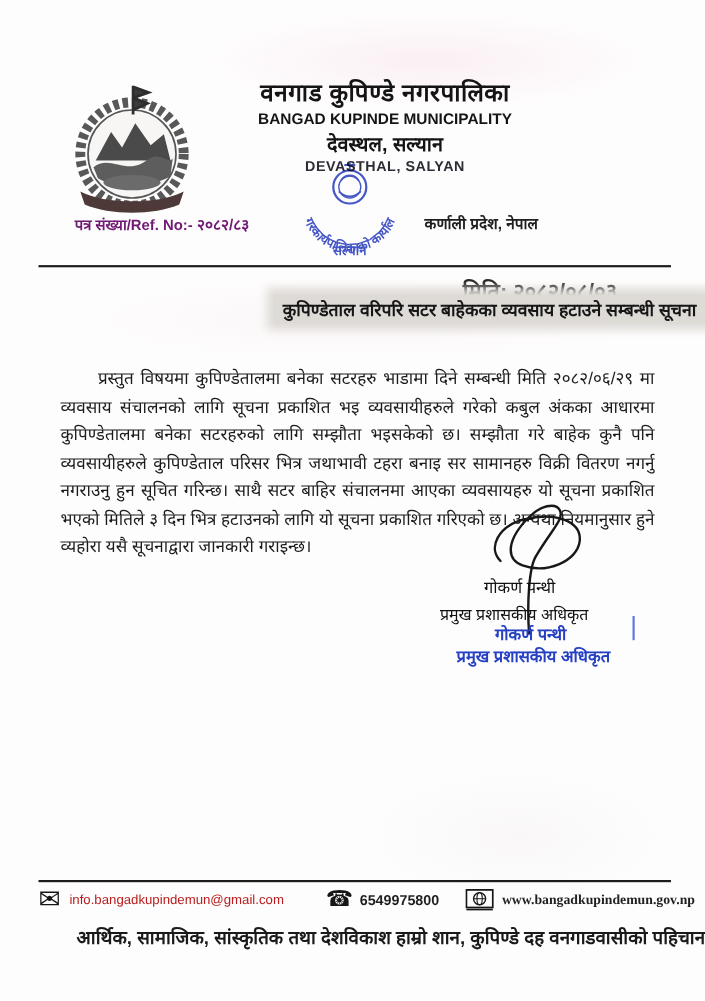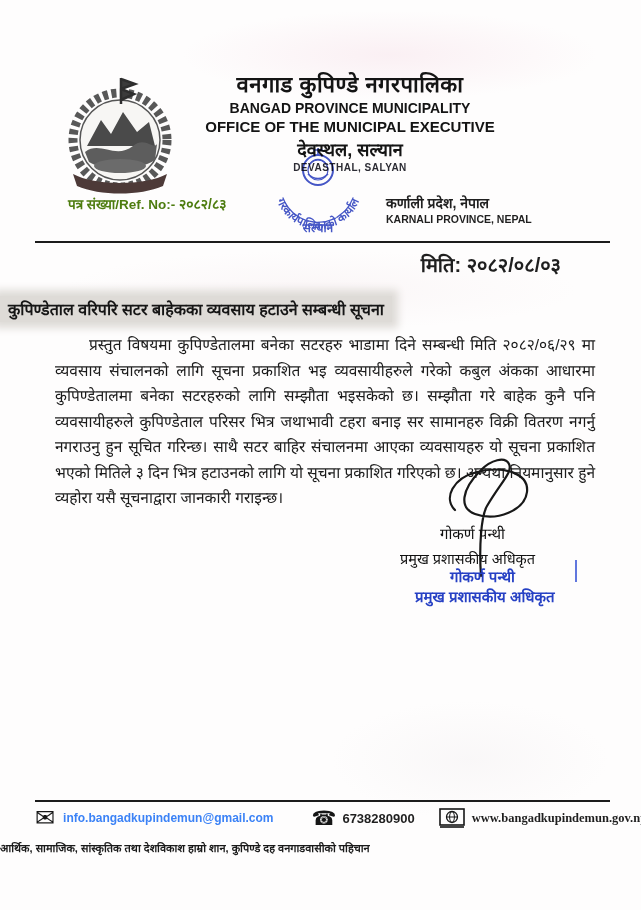--- a/index.html
+++ b/index.html
@@ -17,52 +17,52 @@
     background:radial-gradient(ellipse at center,rgba(230,225,228,.20),rgba(230,225,228,0) 70%);}
   .abs{position:absolute;}
   .center{text-align:center;}
   .np-title{font-weight:bold;color:#141414;}
   .header-col{left:150px;top:68px;width:400px;}
   .h-np1{font-size:22px;letter-spacing:.5px;}
   .h-en1{font-size:14px;margin-top:2px;}
   .h-np2{font-size:27px;margin-top:1px;letter-spacing:.5px;}
   .h-en2{font-size:15px;margin-top:2px;}
   .h-np3{font-size:18px;margin-top:2px;}
-  .h-en3{font-size:10px;margin-top:1px;letter-spacing:.5px;color:#2c2c34;}
-  .ref-block{left:68px;top:194px;width:300px;font-size:13.5px;font-weight:bold;color:#4d7c0f;}
+  .h-en3{font-size:13px;margin-top:1px;letter-spacing:.5px;color:#2c2c34;}
+  .ref-block{left:68px;top:194px;width:300px;font-size:13.5px;font-weight:bold;color:#701a75;}
   .ref-line{margin-bottom:8px;}
   .ref-val{font-weight:bold;font-size:14px;}
   .prov-block{right:55px;top:193px;width:200px;}
   .prov-np{font-size:14px;font-weight:bold;}
   .prov-en{font-size:10.5px;font-weight:bold;margin-top:1px;}
   .rule{left:35px;width:575px;height:0;border-top:2px solid #1c1c1c;}
   .rule-top{top:241px;}
   .rule-bottom{top:800px;border-top-width:2px;}
   .date-line{right:80px;top:251px;font-size:20px;font-weight:bold;}
-  .subject-wrap{left:0;top:296px;width:641px;text-align:left;}
+  .subject-wrap{left:0;top:268px;width:641px;text-align:right;}
   .subject{display:inline-block;background:#dedbd7;box-shadow:0 0 8px 6px #dedbd7;
     font-size:16px;font-weight:bold;padding:2px 8px;color:#161616;}
   .body-text{left:55px;top:332px;width:540px;font-size:15.5px;line-height:25.5px;
     text-align:justify;text-indent:34px;color:#1b1b1b;font-weight:500;}
   .sig-scribble{left:425px;top:448px;}
   .sig-name{left:440px;top:523px;font-size:15px;color:#111;}
   .sig-title{left:400px;top:548px;font-size:14.5px;color:#111;}
   .stamp-name{left:450px;top:566px;font-size:15px;font-weight:bold;color:#2640c4;}
   .stamp-title{left:415px;top:586px;font-size:15px;font-weight:bold;color:#2640c4;}
   .stamp-tick{left:575px;top:560px;width:2px;height:22px;background:#3a55d6;opacity:.8;}
   .round-stamp{left:262px;top:136px;opacity:.88;mix-blend-mode:multiply;}
   .footer{left:35px;top:806px;width:575px;display:flex;align-items:center;}
-  .f-emails{margin-left:8px;font-size:12px;line-height:17px;font-weight:bold;color:#3b82f6;}
+  .f-emails{margin-left:8px;font-size:12px;line-height:17px;font-weight:normal;color:#b91c1c;}
   .f-phone{display:flex;align-items:center;margin-left:38px;}
   .f-phone-num{font-size:13px;font-weight:bold;margin-left:6px;}
   .f-web{display:flex;align-items:center;margin-left:24px;}
   .f-url{font-size:12.5px;font-weight:bold;margin-left:7px;font-family:"Liberation Serif",serif;}
   .glyph{font-size:24px;color:#161616;line-height:1;}
   .phone-glyph{font-size:20px;}
-  .tagline{left:0;top:840px;width:641px;text-align:left;font-size:11px;font-weight:bold;color:#1a1a1a;}
+  .tagline{left:0;top:840px;width:641px;text-align:right;font-size:17px;font-weight:bold;color:#1a1a1a;}
 </style>
 </head>
 <body>
 
 <div class="paper">
   <div class="scan-tint tint1"></div>
   <div class="scan-tint tint2"></div>
   <div class="scan-tint tint3"></div>
 
   <svg class="abs" style="left:55px;top:74px;" width="130" height="122" viewBox="0 0 130 122">
@@ -75,22 +75,21 @@
 
     <path d="M32 72 L46 46 L56 60 L68 38 L82 58 L94 48 L100 72 Z" fill="#4a4a4a"></path>
     <path d="M30 78 C45 66 60 86 78 72 C90 62 98 76 102 70 L100 86 C85 96 50 98 34 88 Z" fill="#5d5d5d"></path>
     <ellipse cx="65" cy="92" rx="26" ry="7" fill="#6b6b6b"></ellipse>
 
     <path d="M18 100 C40 112 90 112 112 100 L108 112 C85 122 45 122 22 112 Z" fill="#4d3a38"></path>
   </svg>
 
   <div class="abs header-col center">
     <div class="np-title h-np1">वनगाड कुपिण्डे नगरपालिका</div>
-    <div class="np-title h-en1">BANGAD PROVINCE MUNICIPALITY</div>
-    <div class="np-title h-en2">OFFICE OF THE MUNICIPAL EXECUTIVE</div>
+    <div class="np-title h-en1">BANGAD KUPINDE MUNICIPALITY</div>
     <div class="np-title h-np3">देवस्थल, सल्यान</div>
     <div class="np-title h-en3">DEVASTHAL, SALYAN</div>
   </div>
 
   <svg class="abs round-stamp" width="112" height="112" viewBox="0 0 112 112">
     <defs>
       <path id="arcPath" d="M 14 62 A 44 44 0 0 0 98 62"></path>
     </defs>
     <g fill="none" stroke="#2b3fc0">
       <circle cx="56" cy="34" r="15" stroke-width="2"></circle>
@@ -105,21 +104,20 @@
 
   <div class="abs ref-block">
     <div class="ref-line">
       <span>पत्र संख्या/Ref. No:-</span>
       <span class="ref-val">२०८२/८३</span>
     </div>
   </div>
 
   <div class="abs prov-block">
     <div class="prov-np">कर्णाली प्रदेश, नेपाल</div>
-    <div class="prov-en">KARNALI PROVINCE, NEPAL</div>
   </div>
 
   <div class="abs rule rule-top"></div>
 
   <div class="abs date-line">
     <span>मिति:</span>
     <span>२०८२/०८/०३</span>
   </div>
 
   <div class="abs subject-wrap">
@@ -141,21 +139,21 @@
 
   <div class="abs rule rule-bottom"></div>
 
   <div class="abs footer">
     <span class="glyph">✉</span>
     <div class="f-emails">
       <div>info.bangadkupindemun@gmail.com</div>
     </div>
     <div class="f-phone">
       <span class="glyph phone-glyph">☎</span>
-      <span class="f-phone-num">6738280900</span>
+      <span class="f-phone-num">6549975800</span>
     </div>
     <div class="f-web">
       <svg width="26" height="20" viewBox="0 0 26 20">
         <rect x="1" y="1" width="24" height="16" fill="none" stroke="#161616" stroke-width="1.6"></rect>
         <circle cx="13" cy="9" r="5.5" fill="none" stroke="#161616" stroke-width="1.3"></circle>
         <ellipse cx="13" cy="9" rx="2.4" ry="5.5" fill="none" stroke="#161616" stroke-width="1"></ellipse>
         <line x1="7.5" y1="9" x2="18.5" y2="9" stroke="#161616" stroke-width="1"></line>
         <line x1="1" y1="19" x2="25" y2="19" stroke="#161616" stroke-width="1.6"></line>
       </svg>
       <span class="f-url">www.bangadkupindemun.gov.np</span>

